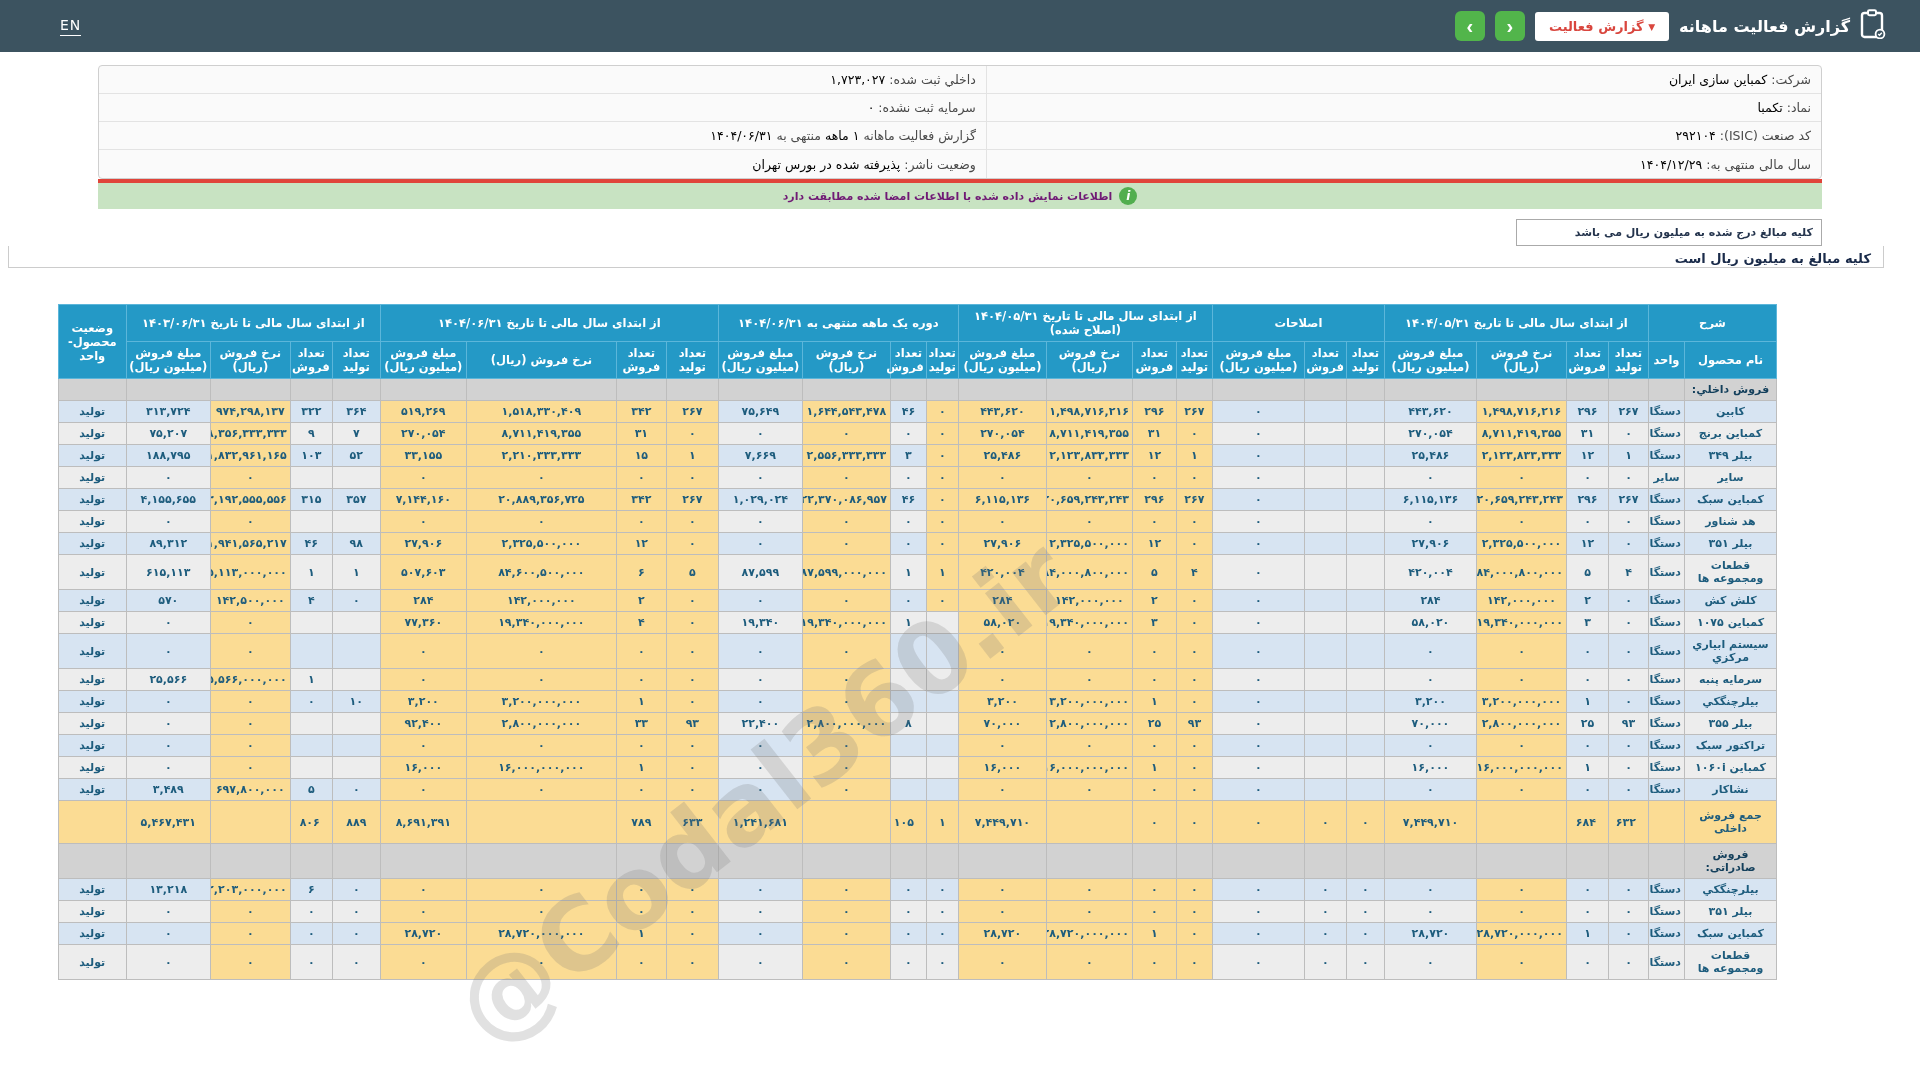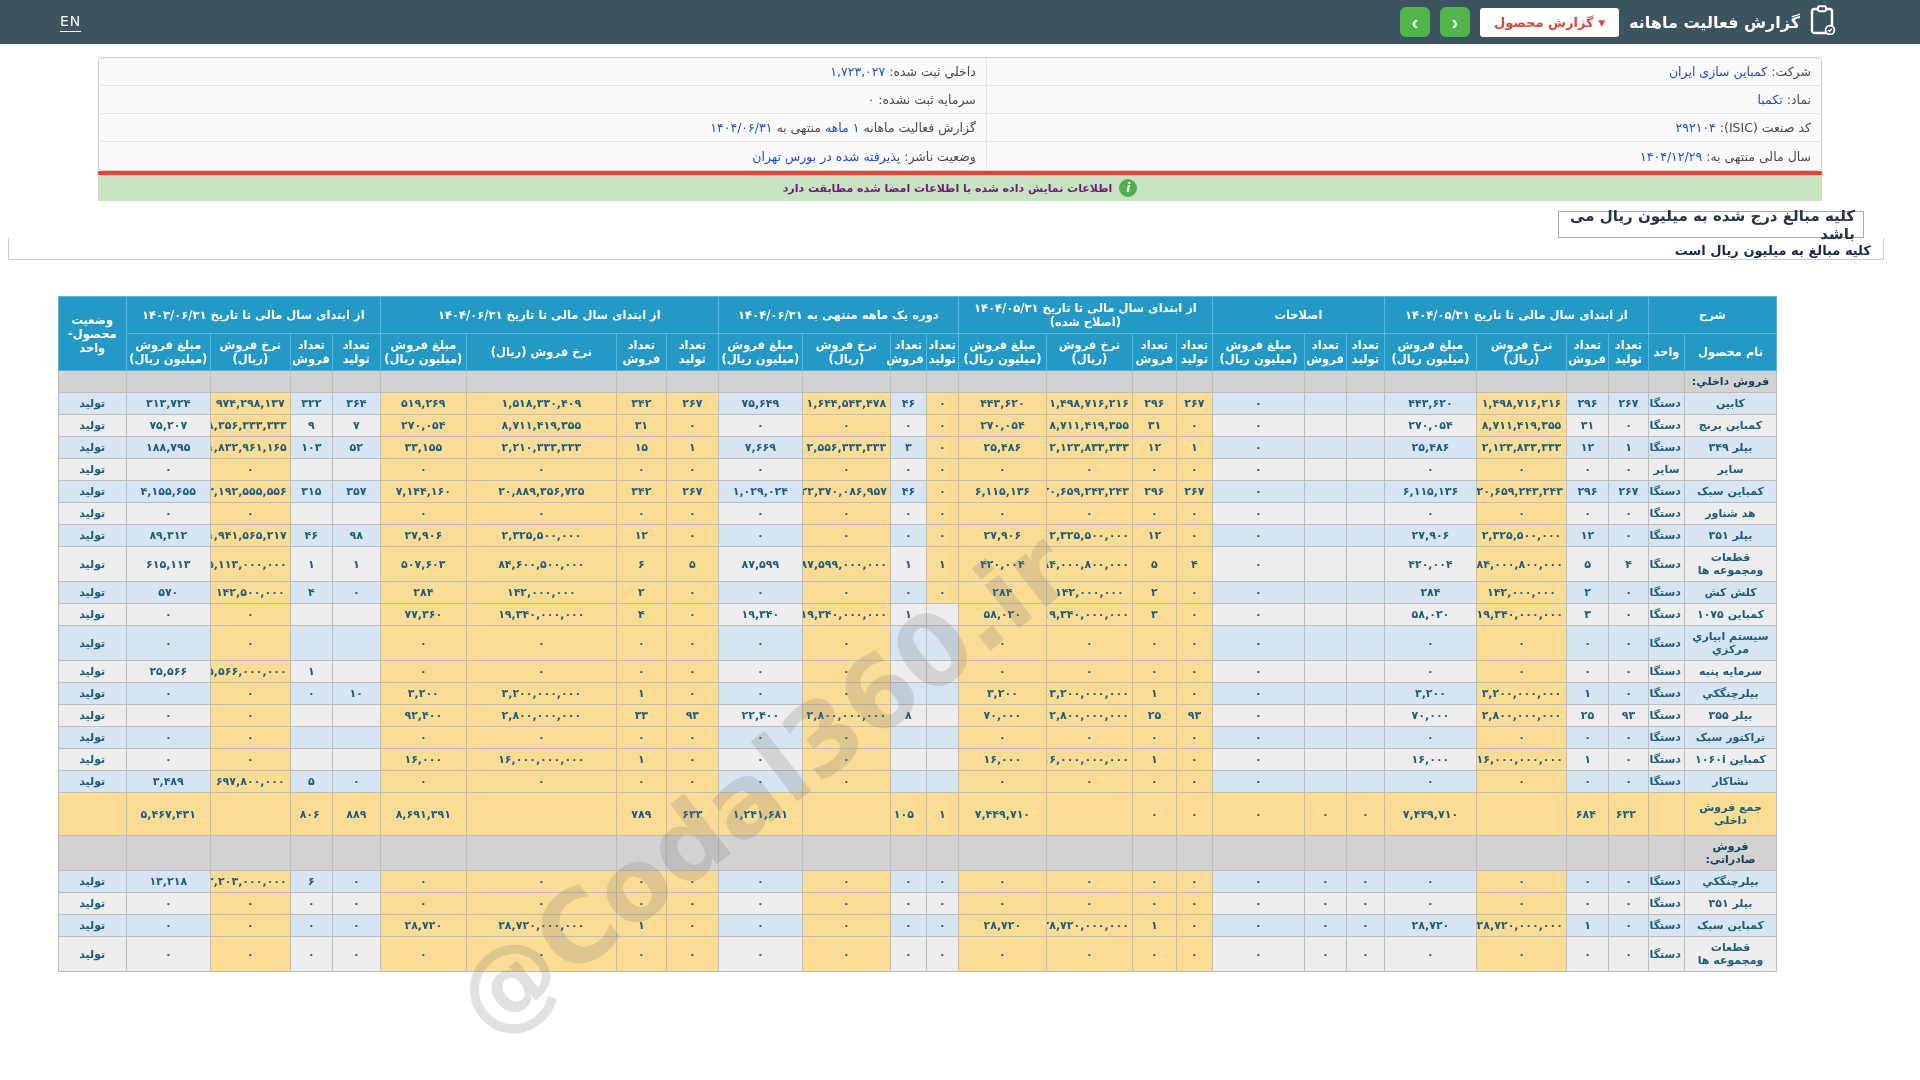--- a/index.html
+++ b/index.html
@@ -1,43 +1,43 @@
 <!DOCTYPE html>
 <html dir="rtl" lang="fa"><head>
 <meta charset="utf-8">
 <style>
   * { margin:0; padding:0; box-sizing:border-box; }
   html,body { font-family:"DejaVu Sans", sans-serif; background:#fff; }
   .page { position:relative; width:1920px; height:1080px; overflow:hidden; background:#fff; }
 
   
-  .topbar { height:44px; background:#3c5360; display:flex; align-items:center; padding:0 84px 0 60px; direction:ltr; }
+  .topbar { height:52px; background:#3c5360; display:flex; align-items:center; padding:0 34px 0 60px; direction:ltr; }
   .lang { color:#fff; font-size:14px; letter-spacing:1px; border-bottom:1px solid #fff; padding-bottom:2px; cursor:pointer; }
   .top-cluster { margin-left:auto; display:flex; align-items:center; gap:10px; direction:ltr; }
   .nav-btn { width:30px; height:30px; background:#52b54b; border:none; border-radius:6px; color:#fff; font-size:20px; font-weight:bold; line-height:26px; cursor:pointer; }
   .report-type-btn { background:#fff; color:#d9463e; border:none; border-radius:3px; font-weight:bold; font-size:13px; padding:7px 14px; cursor:pointer; font-family:"DejaVu Sans", sans-serif; direction:rtl; }
   .report-type-btn .caret { font-size:9px; position:relative; top:-1px; }
   .page-title { color:#fff; font-size:16px; font-weight:bold; direction:rtl; }
   .clip-icon { display:inline-block; }
 
   
   .info-box { margin:13px 98px 0 98px; border:1px solid #cfcfcf; border-radius:4px; background:#fafafa; overflow:hidden; }
   .info-row { display:flex; height:28px; border-bottom:1px solid #e3e3e3; font-size:12.5px; }
   .info-row:last-child { border-bottom:none; }
   .info-cell { display:flex; align-items:center; justify-content:flex-start; padding:0 10px; color:#4a4a4a; white-space:nowrap; }
   .info-cell.r { width:48.5%; border-left:1px solid #e3e3e3; }
   .info-cell.l { flex:1; }
   .info-cell .seg { margin-left:4px; }
-  .info-cell .orange { color:#1d4ed8; }
+  .info-cell .orange { color:#000000; }
 
   
   .green-bar { margin:0 98px; background:#c8e3c2; border-top:4px solid #e0443a; height:30px; display:flex; align-items:center; justify-content:center; gap:7px; }
   .green-bar .txt { color:#701a75; font-size:11px; font-weight:bold; }
   .info-ico { width:18px; height:18px; background:#52ae4f; color:#fff; border-radius:50%; font-size:12px; font-weight:bold; text-align:center; line-height:18px; font-style:italic; }
-  .amounts-note { margin:10px 56px 0 0; width:306px; height:27px; border:1px solid #aaa; background:#fff; display:flex; align-items:center; padding:12px 8px; font-size:15px; font-weight:bold; color:#24344d; }
+  .amounts-note { margin:10px 98px 0 0; width:306px; height:27px; border:1px solid #aaa; background:#fff; display:flex; align-items:center; padding:12px 8px; font-size:11px; font-weight:bold; color:#24344d; }
 
   
   .sec-bar { margin:48px 36px 0 8px; background:#2499c6; color:#fff; font-size:14px; font-weight:bold; padding:5px 12px; height:26px; }
   .sec-sub { margin:0 36px 0 8px; background:#fff; border:1px solid #ccc; border-top:none; color:#1a2b4a; font-size:13px; font-weight:bold; padding:5px 12px; height:22px; }
 
   
   .tbl-wrap { margin:36px 143px 0 0; position:relative; }
   table.ps { border-collapse:collapse; table-layout:fixed; width:1718px; }
   table.ps th { background:#2499c6; color:#fff; font-size:11.5px; font-weight:bold; border:1px solid #5cb6da; padding:4px 2px; text-align:center; }
   table.ps td { border:1px solid #bdbdbd; font-size:11px; padding:4px 3px; text-align:center; color:#1d5c7d; font-weight:bold; overflow:hidden; }
@@ -52,21 +52,21 @@
 </head>
 <body>
 
 <div class="page">
 
   <div class="topbar">
     <span class="lang">EN</span>
     <div class="top-cluster">
       <button class="nav-btn"><span>‹</span></button>
       <button class="nav-btn"><span>›</span></button>
-      <button class="report-type-btn"><span class="caret">▼</span> <span>گزارش محصول</span></button>
+      <button class="report-type-btn"><span class="caret">▼</span> <span>گزارش فعالیت</span></button>
       <span class="page-title">گزارش فعالیت ماهانه</span>
       <span class="clip-icon">
         <svg width="26" height="30" viewBox="0 0 26 30" fill="none">
           <rect x="2" y="4" width="20" height="24" rx="2.5" stroke="#fff" stroke-width="2.4"></rect>
           <rect x="8" y="1.2" width="8" height="5" rx="1.4" fill="#3c5360" stroke="#fff" stroke-width="2"></rect>
           <circle cx="20" cy="25" r="4.4" fill="#3c5360" stroke="#fff" stroke-width="1.8"></circle>
           <path d="M18.2 25l1.3 1.3 2.3-2.5" stroke="#fff" stroke-width="1.4" fill="none"></path>
         </svg>
       </span>
     </div>

